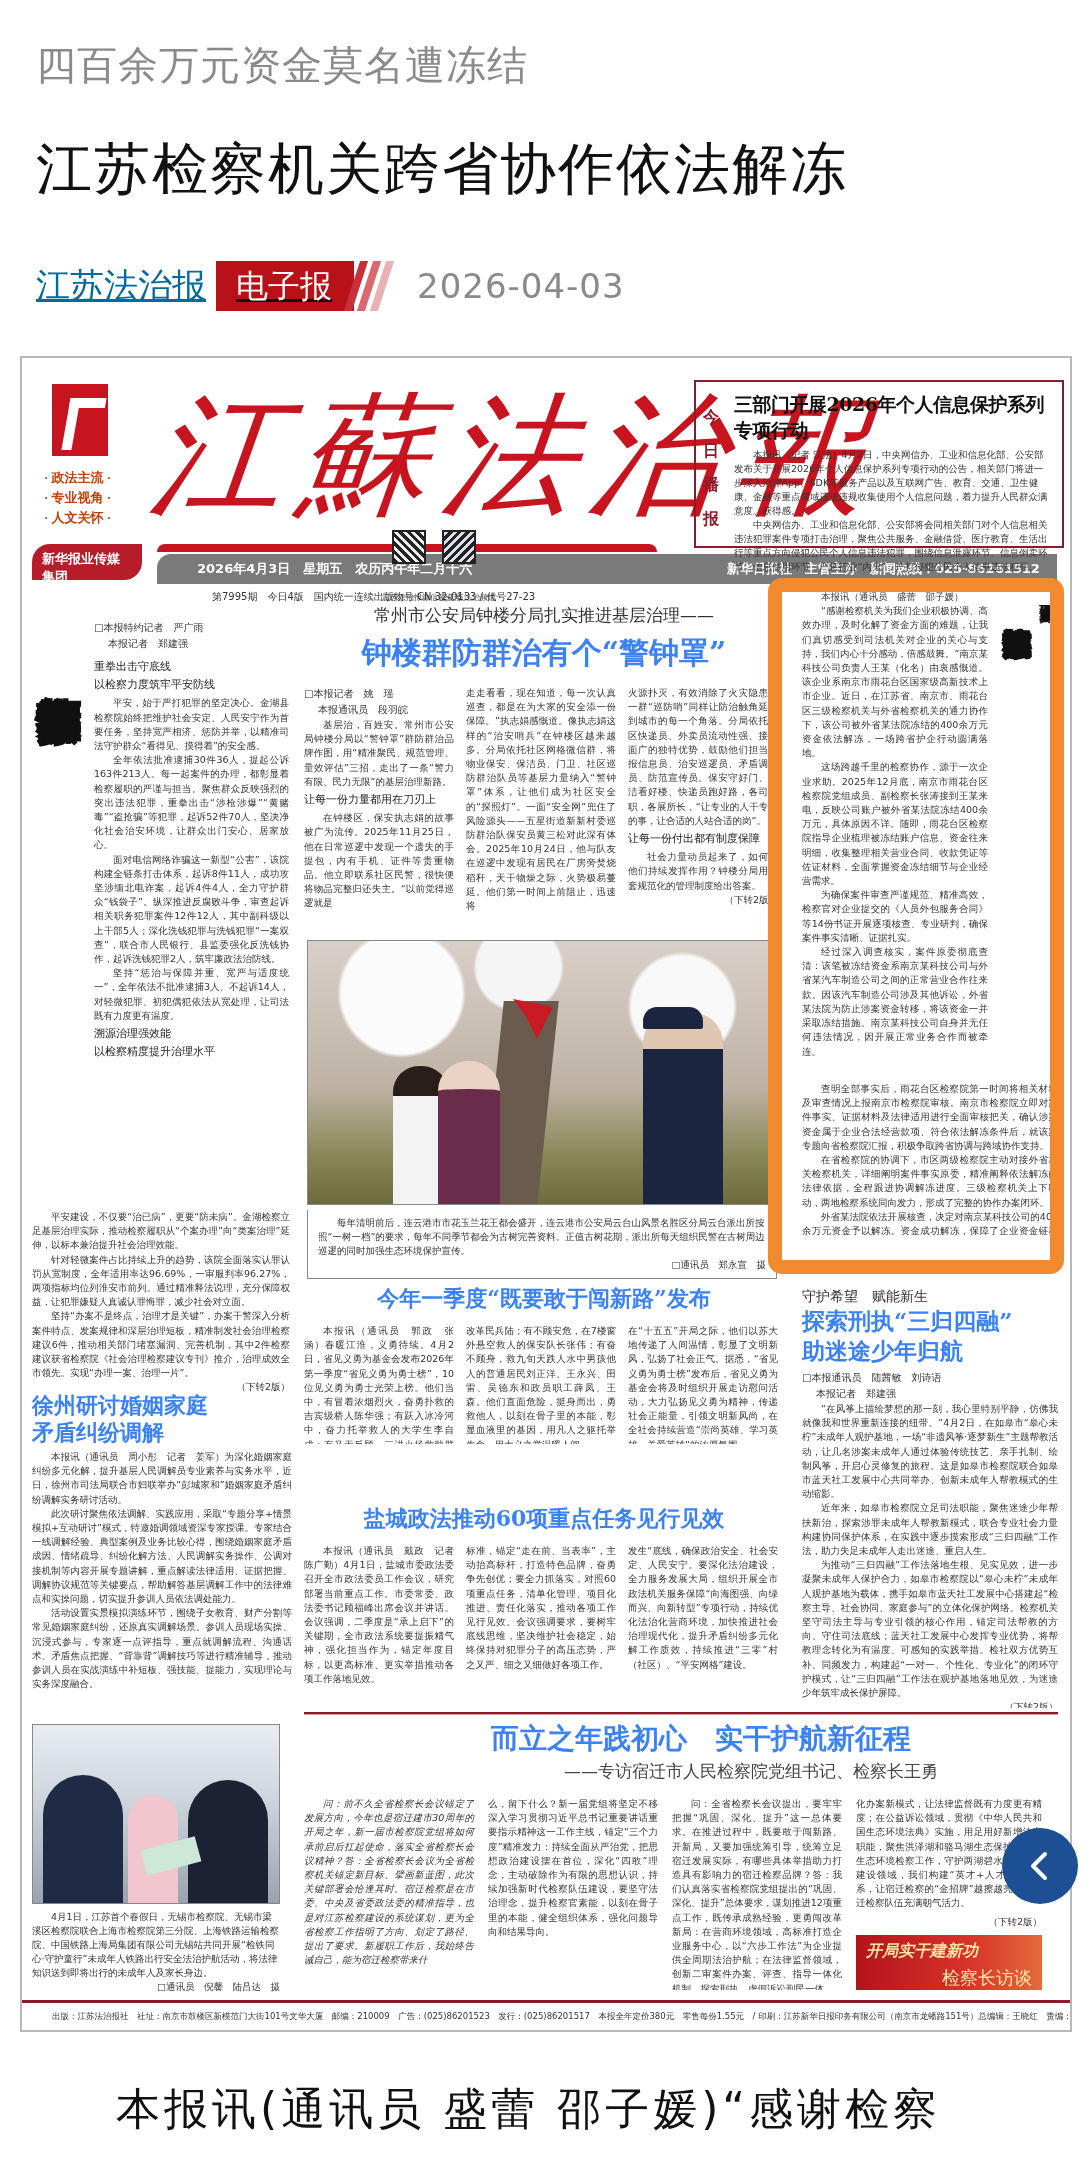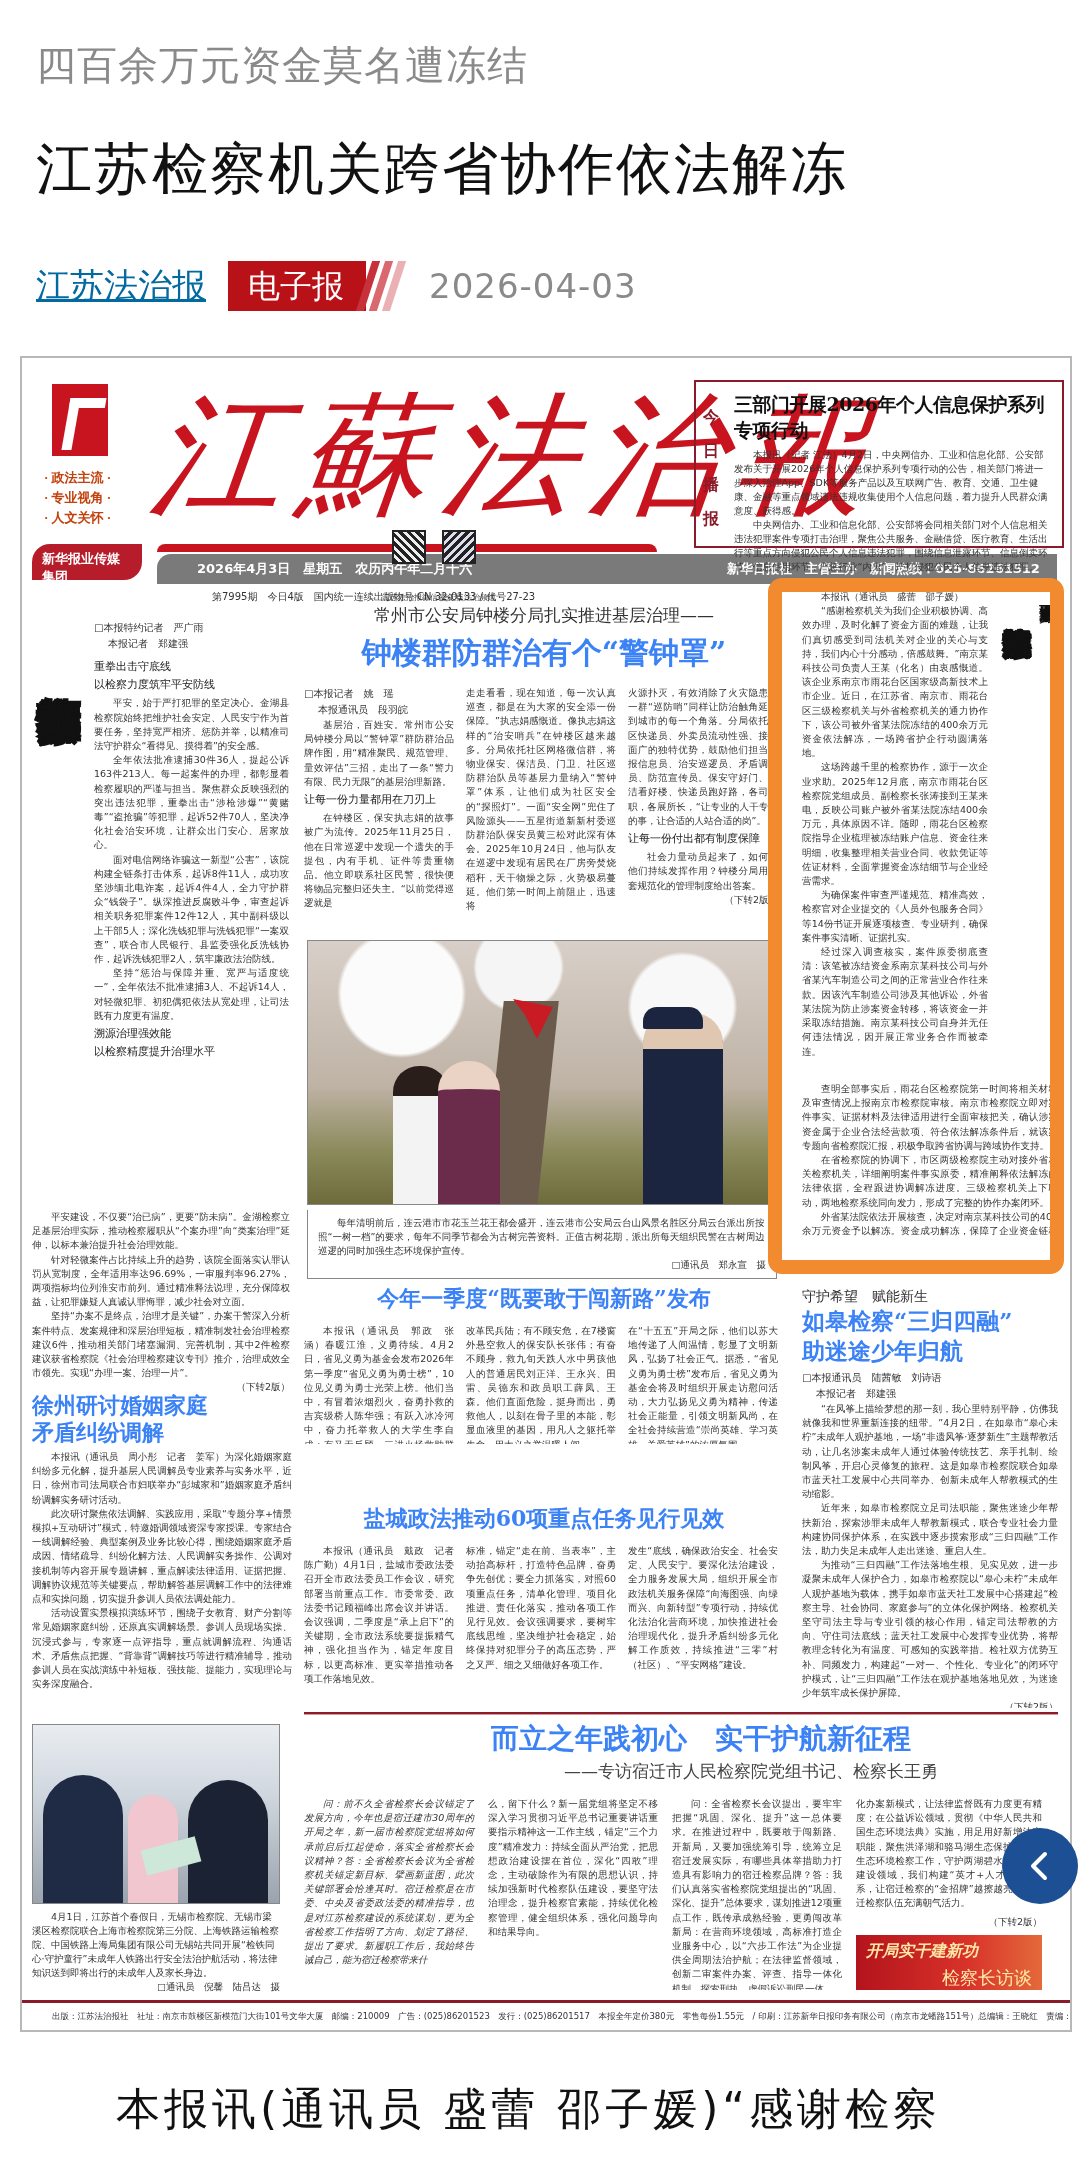--- a/index.html
+++ b/index.html
@@ -3,21 +3,21 @@
 <meta charset="utf-8">
 <style>
   * { box-sizing: border-box; margin: 0; padding: 0; }
   html, body { width: 1088px; height: 2161px; background: #ffffff; overflow: hidden; }
   body { position: relative; font-family: "DejaVu Sans", "Liberation Sans", sans-serif; color: #111; }
 
   .subtitle { position: absolute; left: 36px; top: 38px; font-size: 40px; color: #8a8a8a; letter-spacing: 1px; }
   .title { position: absolute; left: 36px; top: 132px; font-size: 56px; color: #111; letter-spacing: 2px; }
   .meta { position: absolute; left: 36px; top: 258px; height: 56px; display: flex; align-items: center; }
   .meta .source { font-size: 34px; color: #0369a1; text-decoration: underline; }
-  .meta .badge { margin-left: 22px; position: relative; height: 40px; display: flex; align-items: center; }
+  .meta .badge { margin-left: 10px; position: relative; height: 40px; display: flex; align-items: center; text-decoration: underline; }
   .meta .badge .fill { background: #b81218; color: #fff; font-size: 32px; height: 50px; line-height: 50px; padding: 0 22px 0 20px; }
   .meta .badge .stripes { display: flex; height: 50px; margin-left: -2px; }
   .meta .badge .stripes i { display: block; width: 8px; height: 50px; margin-right: 5px; transform: skewX(-18deg); }
   .meta .date { margin-left: 26px; font-size: 34px; color: #8a8a8a; letter-spacing: 1px; }
 
   
   .paper { position: absolute; left: 20px; top: 356px; width: 1052px; height: 1676px; background: #fff; border: 2px solid #b8b8b8; overflow: hidden; }
   .mast-logo { position: absolute; left: 30px; top: 26px; width: 56px; height: 72px; background: #c8141e; }
   .mast-logo:after { content: ""; position: absolute; left: 14px; top: 14px; width: 26px; height: 42px; border-left: 10px solid #fff; border-top: 10px solid #fff; transform: skewX(-10deg); }
   .slogans { position: absolute; left: 22px; top: 110px; font-size: 13px; font-weight: bold; color: #c2410c; line-height: 20px; font-family: Liberation Serif, serif; }
@@ -236,21 +236,21 @@
     <div class="col-text" style="position:absolute; left:0; top:492px; width:256px;">
       <p>查明全部事实后，雨花台区检察院第一时间将相关材料及审查情况上报南京市检察院审核。南京市检察院立即对案件事实、证据材料及法律适用进行全面审核把关，确认涉案资金属于企业合法经营款项、符合依法解冻条件后，就该案专题向省检察院汇报，积极争取跨省协调与跨域协作支持。</p>
       <p>在省检察院的协调下，市区两级检察院主动对接外省相关检察机关，详细阐明案件事实原委，精准阐释依法解冻的法律依据，全程跟进协调解冻进度。三级检察机关上下联动，两地检察系统同向发力，形成了完整的协作办案闭环。</p>
       <p>外省某法院依法开展核查，决定对南京某科技公司的400余万元资金予以解冻。资金成功解冻，保障了企业资金链稳定，</p>
     </div>
   </div>
 
   <div style="position:absolute; left:780px; top:930px; width:256px; height:420px; overflow:hidden;">
     <div style="font-size:14px; color:#333;">守护希望　赋能新生</div>
     <div class="hl" style="font-size:23px; line-height:30px;">
-      <div>如皋检察“三归四融”</div>
+      <div>探索刑执“三归四融”</div>
       <div>助迷途少年归航</div>
     </div>
     <div class="byline" style="margin-top:4px;">
       <div>□本报通讯员　陆茜敏　刘诗语</div>
       <div style="padding-left:14px;">本报记者　郑建强</div>
     </div>
     <div class="col-text">
       <p>“在风筝上描绘梦想的那一刻，我心里特别平静，仿佛我就像我和世界重新连接的纽带。”4月2日，在如皋市“皋心未柠”未成年人观护基地，一场“非遗风筝·逐梦新生”主题帮教活动，让几名涉案未成年人通过体验传统技艺、亲手扎制、绘制风筝，开启心灵修复的旅程。这是如皋市检察院联合如皋市蓝天社工发展中心共同举办、创新未成年人帮教模式的生动缩影。</p>
       <p>近年来，如皋市检察院立足司法职能，聚焦迷途少年帮扶新治，探索涉罪未成年人帮教新模式，联合专业社会力量构建协同保护体系，在实践中逐步摸索形成“三归四融”工作法，助力失足未成年人走出迷途、重启人生。</p>
       <p>为推动“三归四融”工作法落地生根、见实见效，进一步凝聚未成年人保护合力，如皋市检察院以“皋心未柠”未成年人观护基地为载体，携手如皋市蓝天社工发展中心搭建起“检察主导、社会协同、家庭参与”的立体化保护网络。检察机关坚守司法主导与专业引领的核心作用，锚定司法帮教的方向、守住司法底线；蓝天社工发展中心发挥专业优势，将帮教理念转化为有温度、可感知的实践举措。检社双方优势互补、同频发力，构建起“一对一、个性化、专业化”的闭环守护模式，让“三归四融”工作法在观护基地落地见效，为迷途少年筑牢成长保护屏障。</p>
@@ -260,21 +260,21 @@
 
   <div class="rule-red" style="left:282px; top:1354px; width:754px;"></div>
   <div style="position:absolute; left:282px; top:1362px; width:754px; height:270px; overflow:hidden;">
     <div class="hl" style="font-size:28px; text-align:center; padding-left:40px;">而立之年践初心　实干护航新征程</div>
     <div style="font-size:17px; color:#444; text-align:center; padding-left:140px; margin-top:2px;">——专访宿迁市人民检察院党组书记、检察长王勇</div>
     <div style="display:flex; gap:14px; margin-top:14px;">
       <div class="col-text" style="width:170px; font-style:italic;">
           <p>问：前不久全省检察长会议锚定了发展方向，今年也是宿迁建市30周年的开局之年，新一届市检察院党组将如何承前启后扛起使命，落实全省检察长会议精神？答：全省检察长会议为全省检察机关锚定新目标、擘画新蓝图，此次关键部署会恰逢其时。宿迁检察是在市委、中央及省委政法委的精准指导，也是对江苏检察建设的系统谋划，更为全省检察工作指明了方向、划定了路径、提出了要求。新履职工作后，我始终告诫自己，能为宿迁检察带来什</p>
         </div>
       <div class="col-text" style="width:170px;">
-          <p style="text-indent:0;">么，留下什么？新一届党组将坚定不移深入学习贯彻习近平总书记重要讲话重要指示精神这一工作主线，锚定“三个力度”精准发力：持续全面从严治党，把思想政治建设摆在首位，深化“四敢”理念，主动破除作为有限的思想认识，持续加强新时代检察队伍建设，要坚守法治理念，提升检察官素能，持续优化检察管理，健全组织体系，强化问题导向和结果导向。</p>
+          <p style="text-indent:0;">么，留下什么？新一届党组将坚定不移深入学习贯彻习近平总书记重要讲话重要指示精神这一工作主线，锚定“三个力度”精准发力：持续全面从严治党，把思想政治建设摆在首位，深化“四敢”理念，主动破除作为有限的思想认识，持续加强新时代检察队伍建设，要坚守法治理念，提升检察官素能，以刻在骨子里的本能，健全组织体系，强化问题导向和结果导向。</p>
         </div>
       <div class="col-text" style="width:170px;">
           <p>问：全省检察长会议提出，要牢牢把握“巩固、深化、提升”这一总体要求。在推进过程中，既要敢于闯新路、开新局，又要加强统筹引导，统筹立足宿迁发展实际，有哪些具体举措助力打造具有影响力的宿迁检察品牌？答：我们认真落实省检察院党组提出的“巩固、深化、提升”总体要求，谋划推进12项重点工作，既传承成熟经验，更勇闯改革新局：在营商环境领域，高标准打造企业服务中心，以“六步工作法”为企业提供全周期法治护航；在法律监督领域，创新二审案件办案、评查、指导一体化机制，探索刑执、虚假诉讼刑民一体</p>
         </div>
       <div style="width:186px;">
         <div class="col-text" style="height:118px; overflow:hidden;">
           <p style="text-indent:0;">化办案新模式，让法律监督既有力度更有精度；在公益诉讼领域，贯彻《中华人民共和国生态环境法典》实施，用足用好新增法定职能，聚焦洪泽湖和骆马湖生态保护，深化生态环境检察工作，守护两湖碧水；在人才建设领域，我们构建“英才+人才”培养体系，让宿迁检察的“金招牌”越擦越亮，让宿迁检察队伍充满朝气活力。</p>
         </div>
         <div class="col-text" style="text-align:right;">（下转2版）</div>
         <div style="margin-top:6px; height:58px; background:linear-gradient(90deg,#b3141c 0%,#d8322a 60%,#e46a3a 100%); padding:6px 10px; color:#ffe8a6;">

